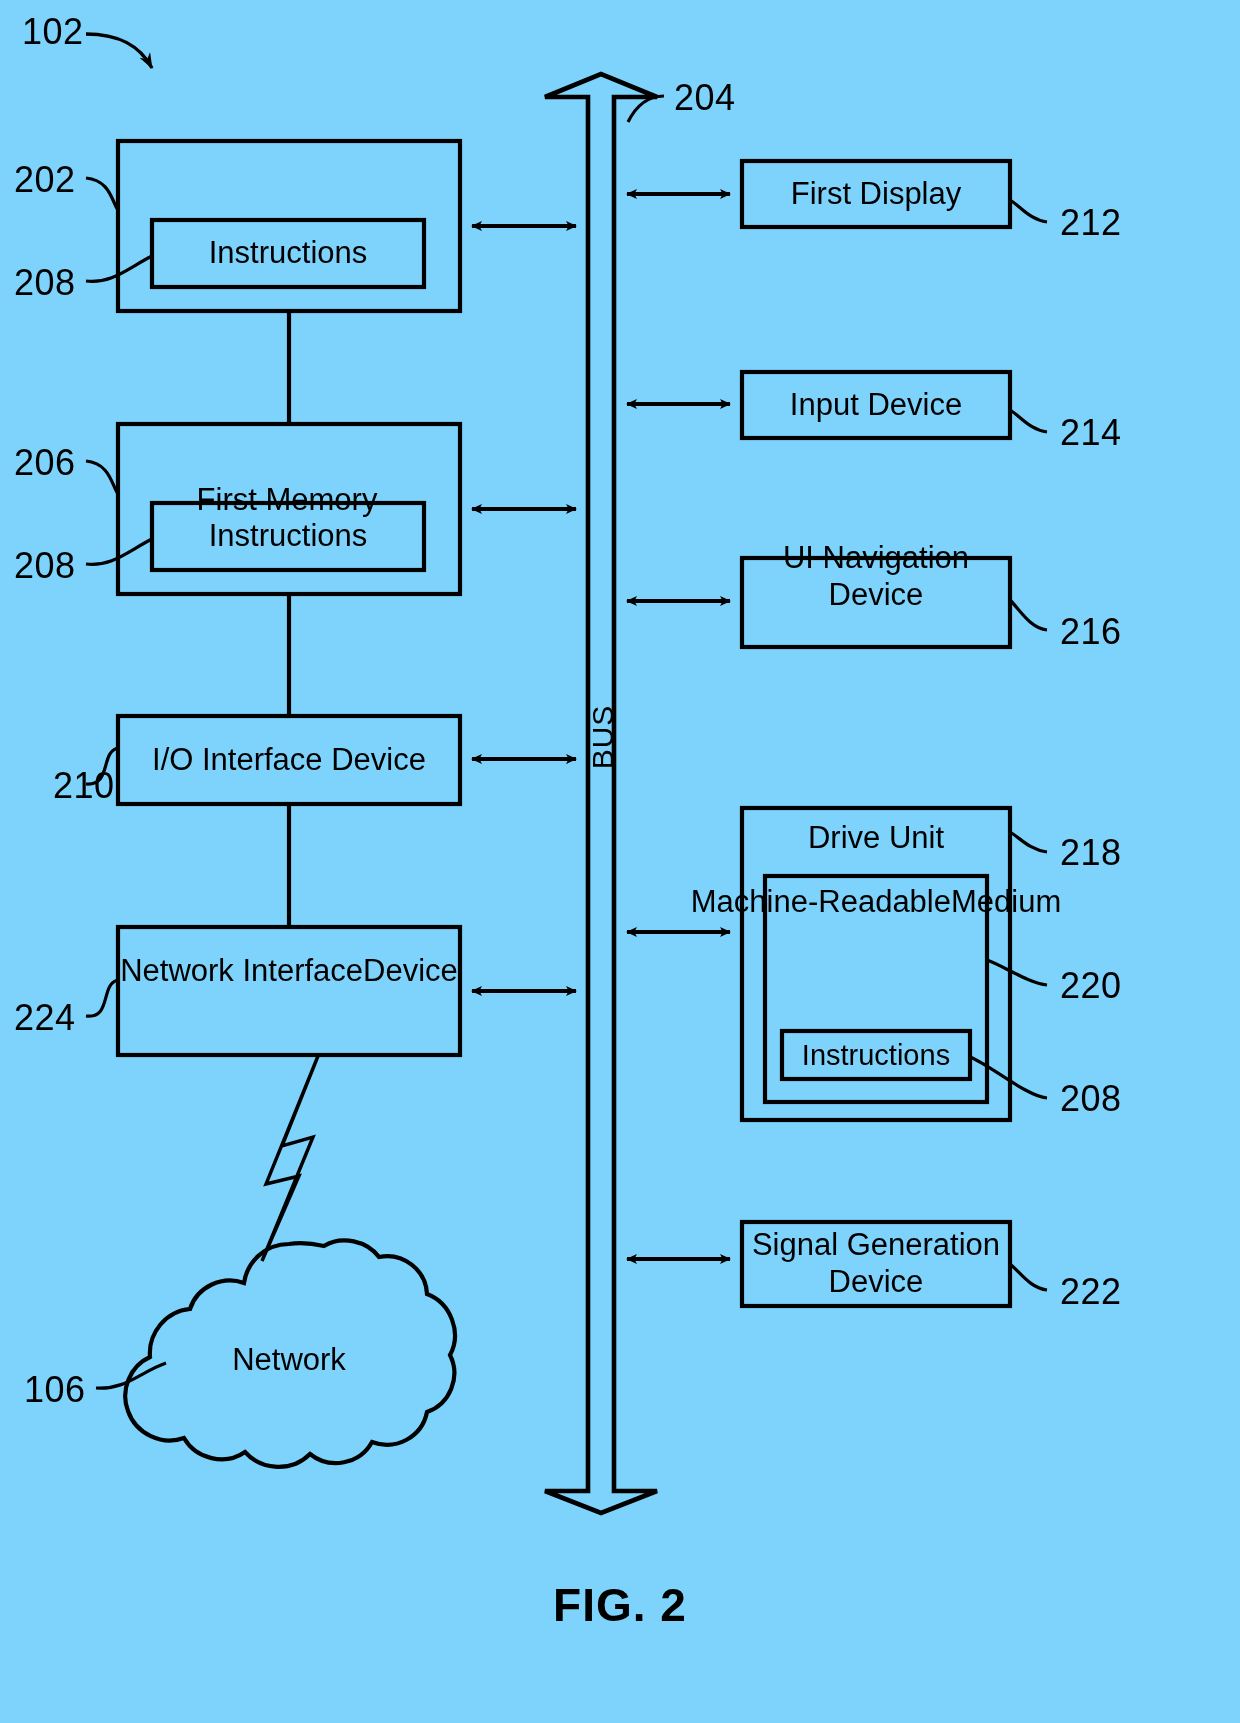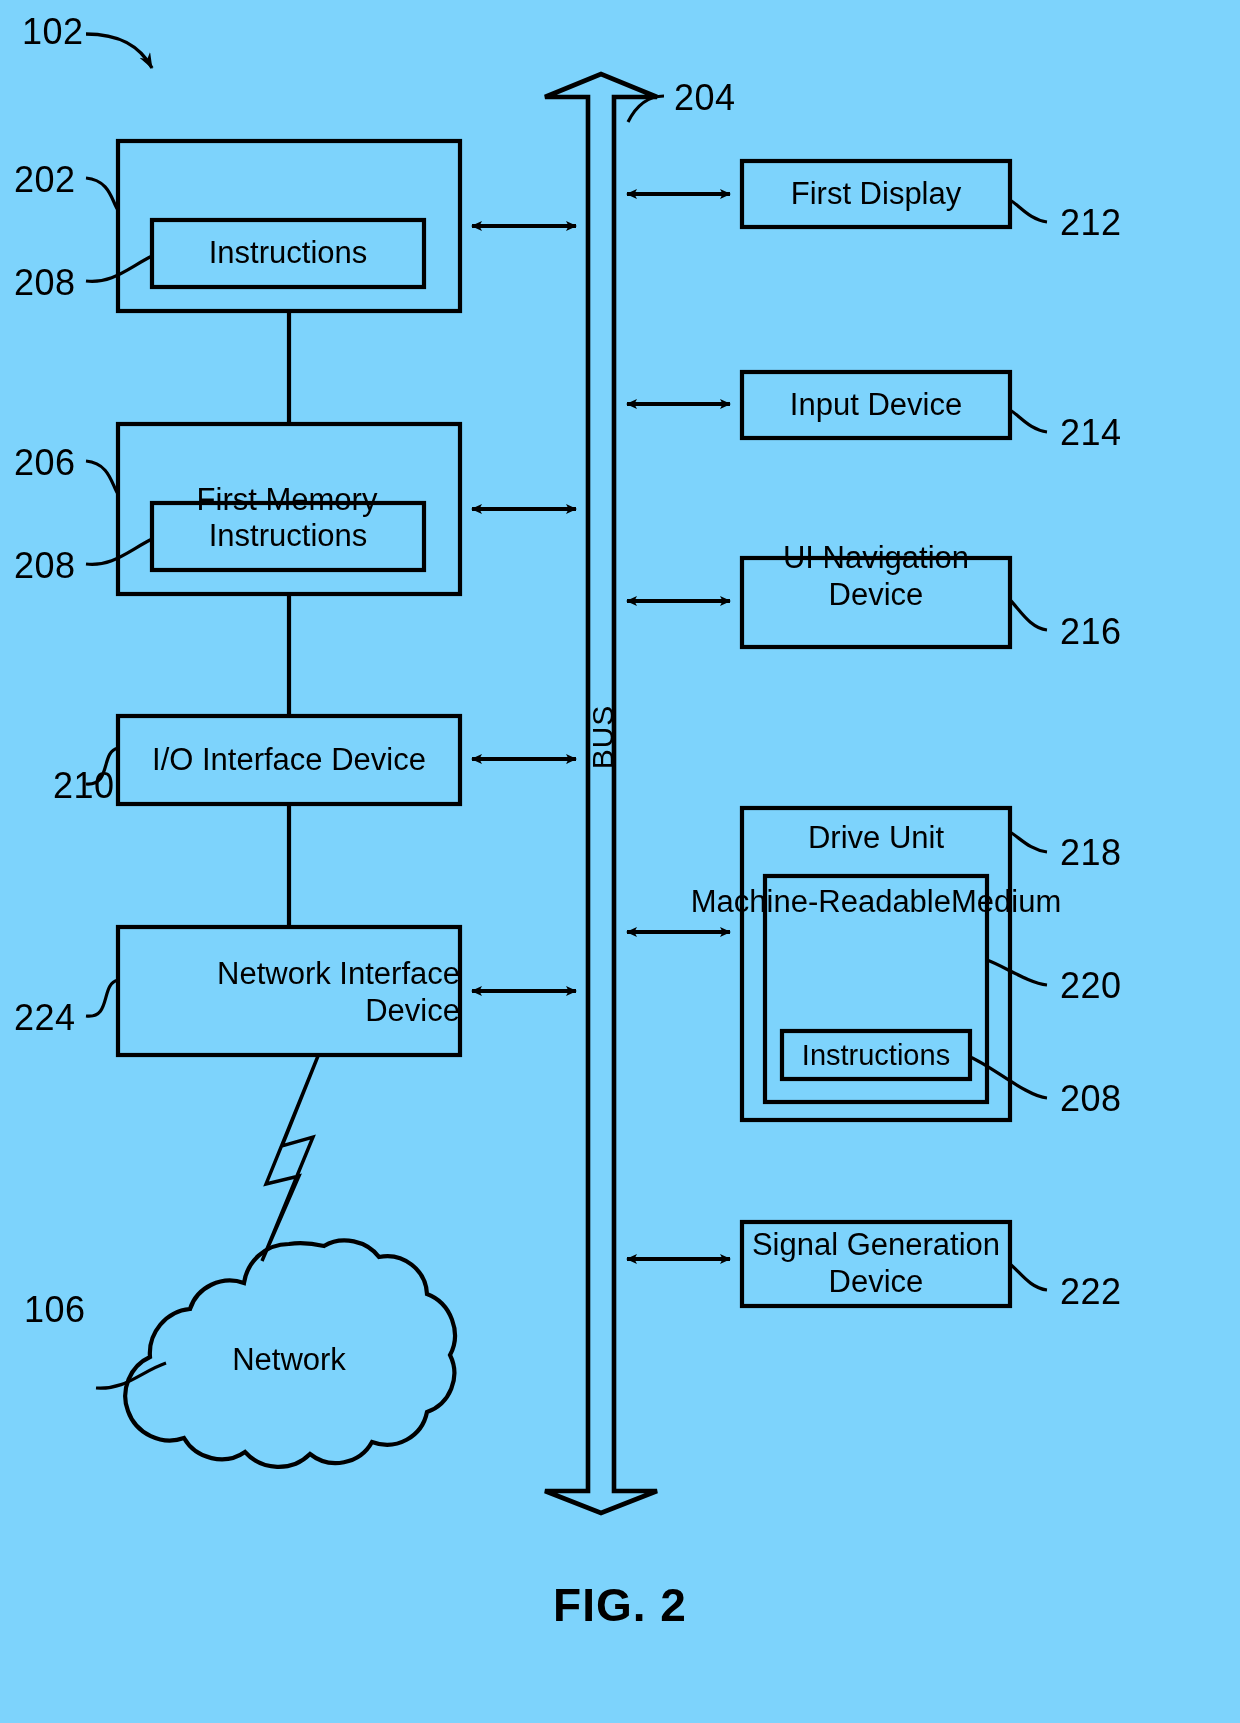--- a/index.html
+++ b/index.html
@@ -219,27 +219,27 @@
 
   <div class="lbl ref-num" style="left:14px; top:443px;">206</div>
   <div class="box-text top" style="left:116px; top:438px; width:342px; height:54px;margin-top:44px;">First Memory</div>
   <div class="box-text" style="left:152px; top:503px; width:272px; height:67px;">Instructions</div>
   <div class="lbl ref-num" style="left:14px; top:546px;">208</div>
 
   <div class="lbl ref-num" style="left:14px; top:766px;margin-left:39px;">210</div>
   <div class="box-text" style="left:118px; top:716px; width:342px; height:88px;">I/O Interface Device</div>
 
   <div class="lbl ref-num" style="left:14px; top:998px;">224</div>
-  <div class="box-text" style="left:118px; top:929px; width:342px; height:128px; flex-direction:column;align-items:flex-end;">
+  <div class="box-text" style="left:118px; top:907px; width:342px; height:128px; flex-direction:row;">
     <span>Network Interface</span>
     <span>Device</span>
   </div>
 
   <div class="box-text" style="left:150px; top:1300px; width:278px; height:120px;">Network</div>
-  <div class="lbl ref-num" style="left:24px; top:1290px;">106</div>
+  <div class="lbl ref-num" style="left:24px; top:1370px;">106</div>
 
   <div class="bus-label" style="left:563px; top:720px; width:80px; text-align:center;">BUS</div>
   <div class="lbl ref-num" style="left:674px; top:78px;">204</div>
 
   <div class="box-text" style="left:742px; top:161px; width:268px; height:66px;">First Display</div>
   <div class="lbl ref-num" style="left:1060px; top:203px;">212</div>
 
   <div class="box-text" style="left:742px; top:372px; width:268px; height:66px;">Input Device</div>
   <div class="lbl ref-num" style="left:1060px; top:413px;">214</div>
 

